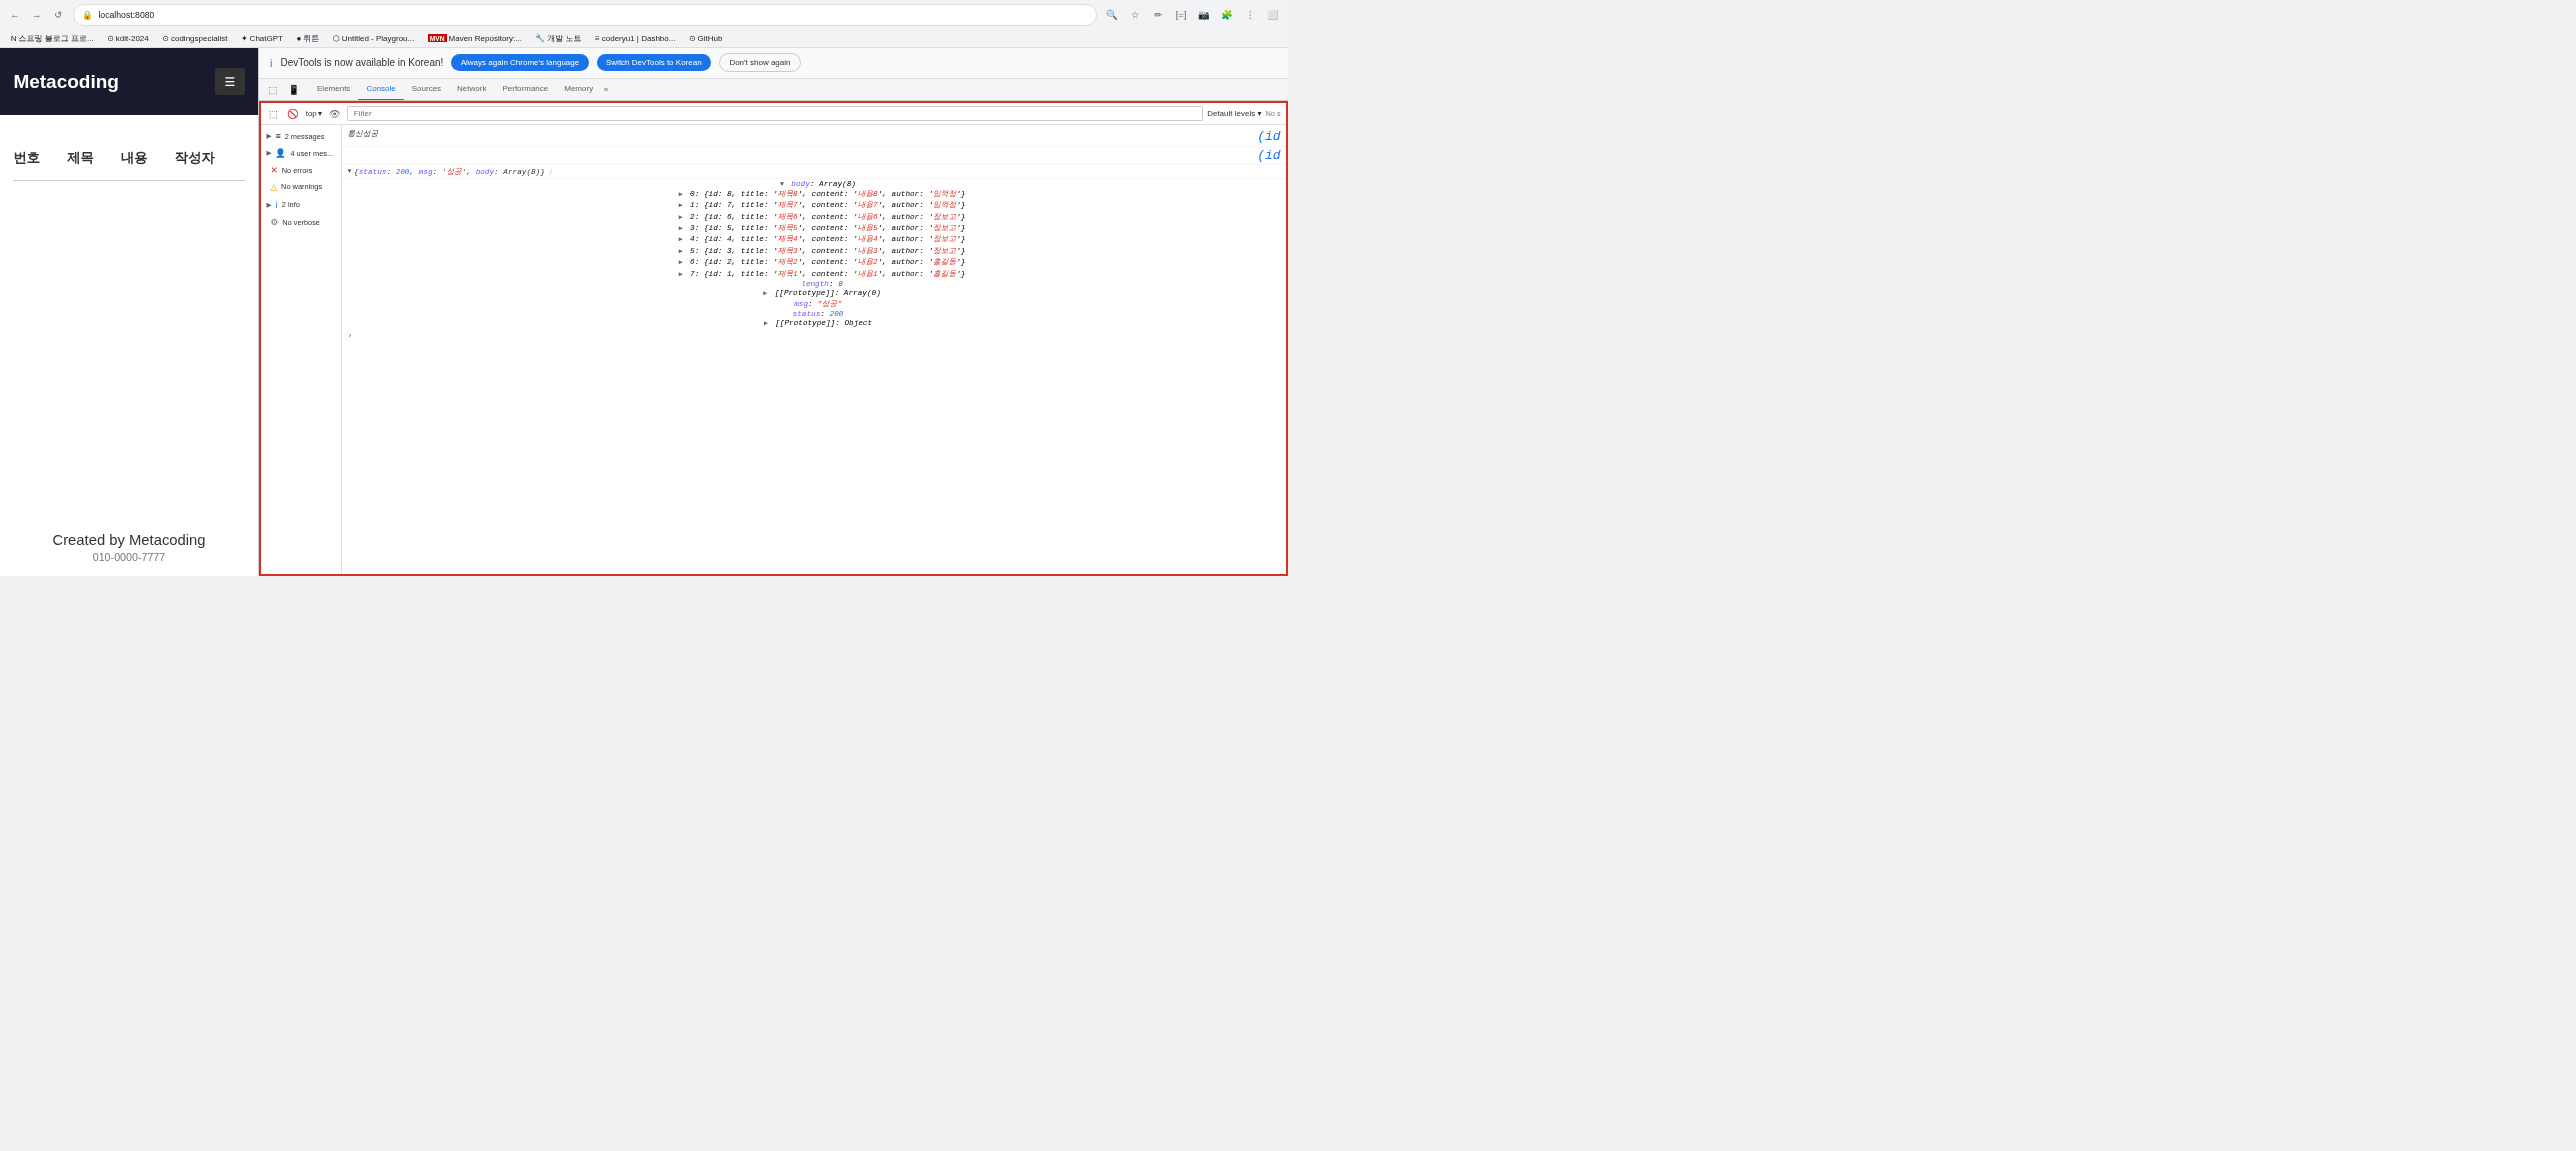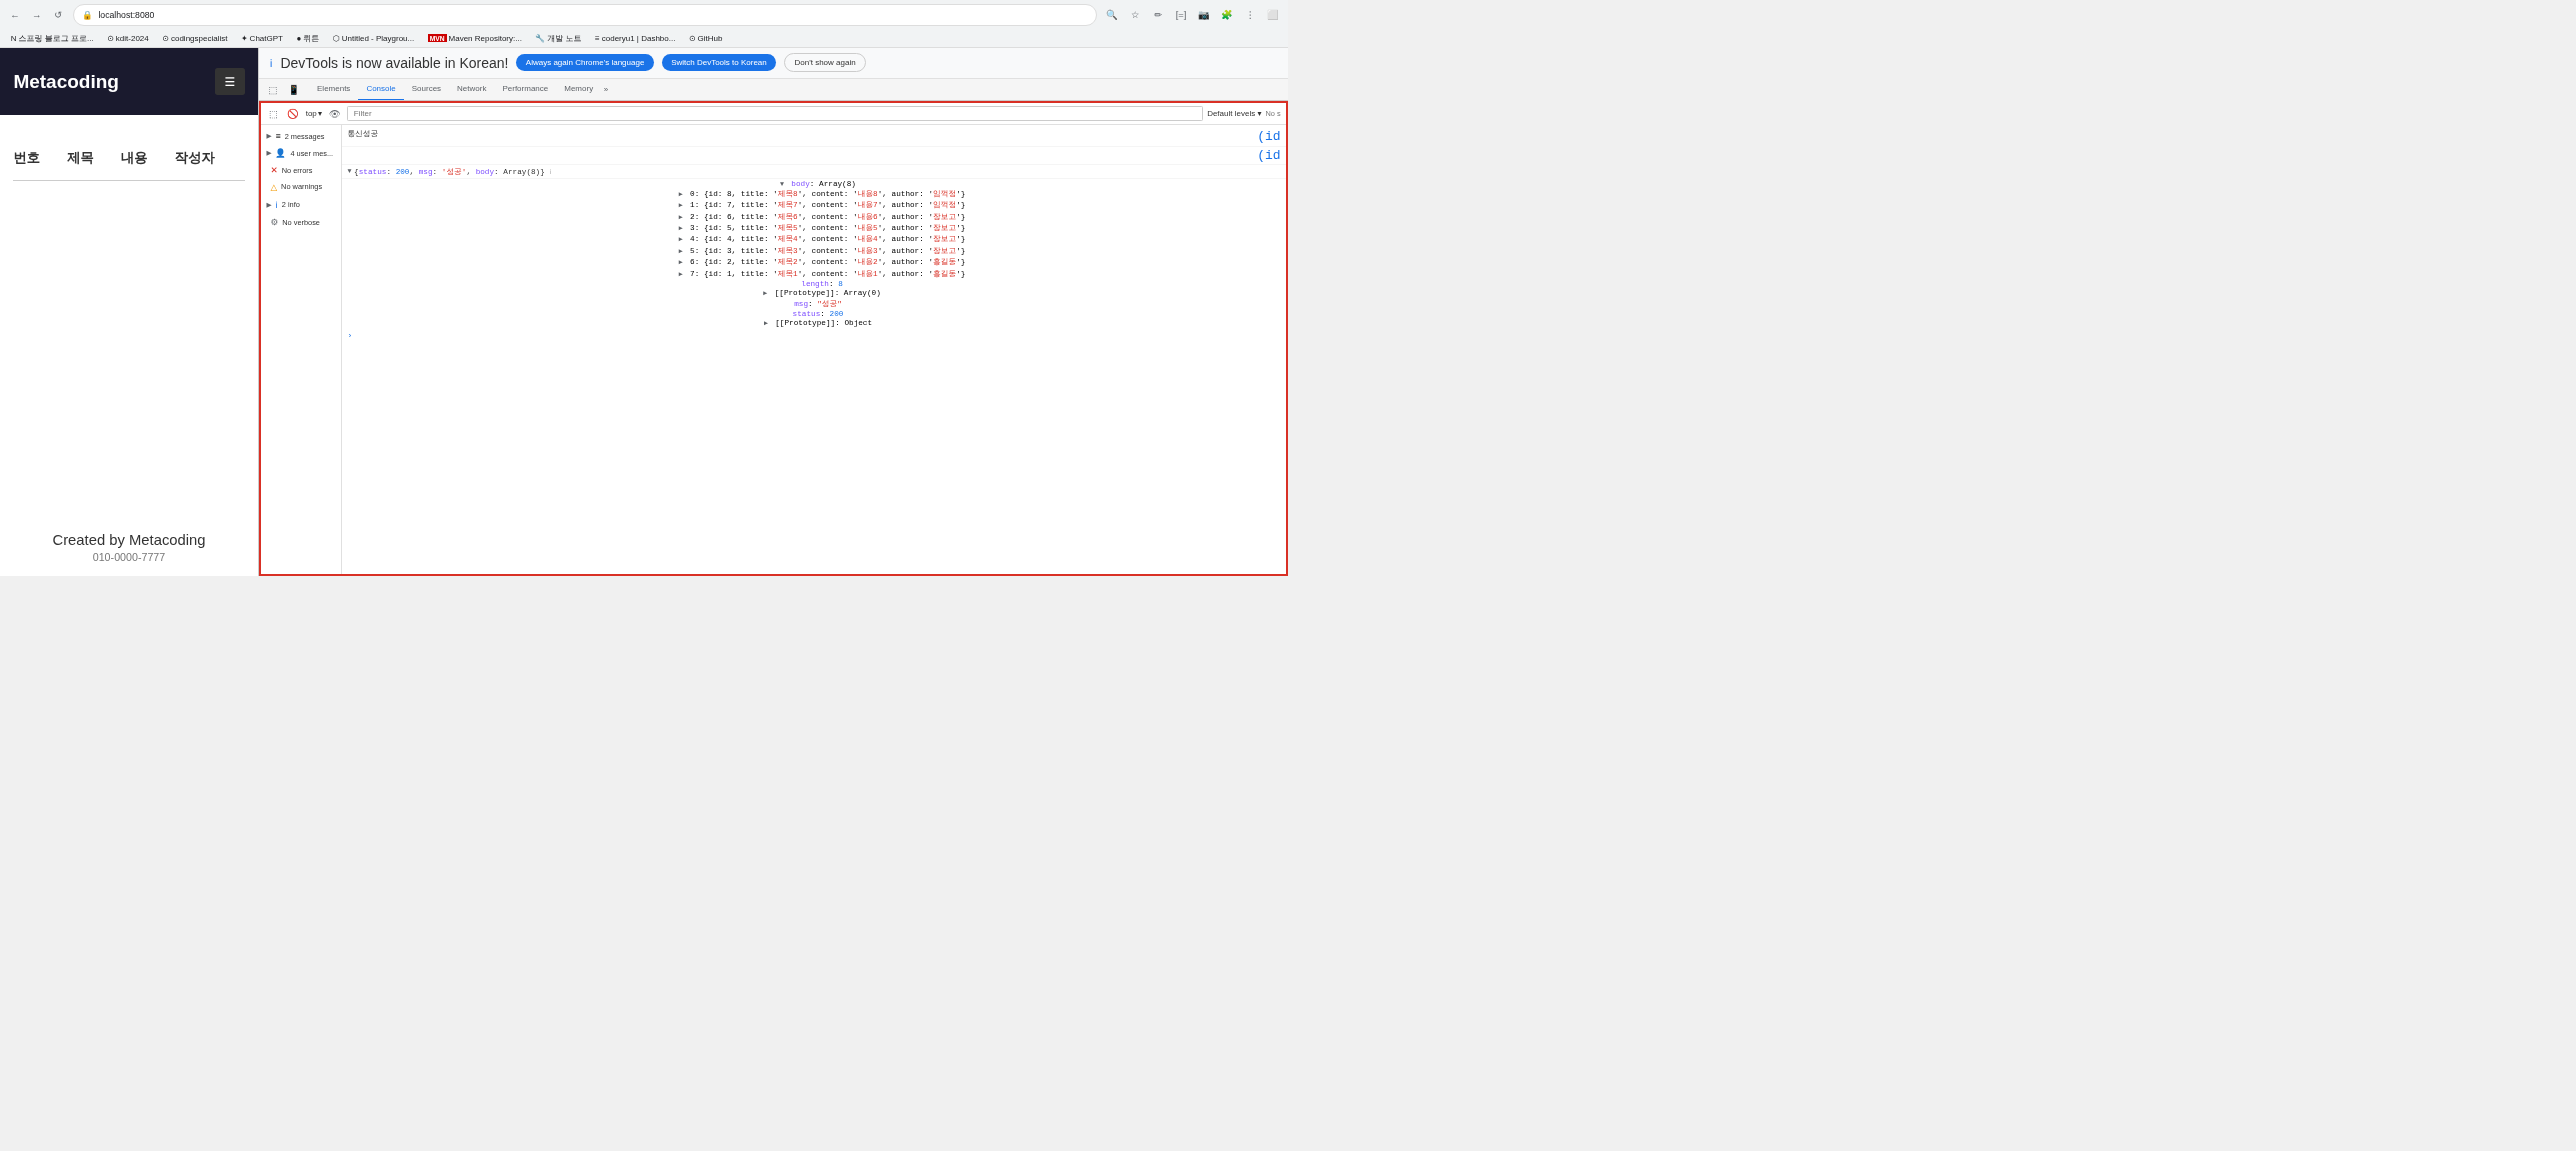--- a/index.html
+++ b/index.html
@@ -29,21 +29,21 @@
     .table-header { display: flex; gap: 27px; padding: 13.4px 0; border-bottom: 0.7px solid #ccc; margin-bottom: 13.4px; }
     .table-col { font-size: 13.4px; font-weight: bold; color: #333; }
     .site-footer { text-align: center; padding: 13.4px; color: #555; }
     .site-footer-title { font-size: 14.8px; color: #333; }
     .site-footer-sub { font-size: 10.7px; color: #777; margin-top: 2.7px; }
 
     
     .devtools { flex: 1; background: #fff; border-left: 0.7px solid #ccc; display: flex; flex-direction: column; }
     .devtools-notification { background: #f8f9fa; border-bottom: 0.7px solid #e0e0e0; padding: 5.4px 10.7px; display: flex; align-items: center; gap: 8px; }
     .notif-icon { color: #1a73e8; font-size: 10.7px; }
-    .notif-text { font-size: 14px; color: #333; }
+    .notif-text { font-size: 10px; color: #333; }
     .notif-btn-blue { background: #1a73e8; color: white; border: none; border-radius: 10.7px; padding: 4px 9.4px; font-size: 8px; cursor: pointer; }
     .notif-btn-blue2 { background: #1a73e8; color: white; border: none; border-radius: 10.7px; padding: 4px 9.4px; font-size: 8px; cursor: pointer; }
     .notif-btn-outline { background: transparent; color: #333; border: 0.7px solid #ccc; border-radius: 10.7px; padding: 4px 9.4px; font-size: 8px; cursor: pointer; }
 
     
     .devtools-tabs { display: flex; align-items: center; padding: 0 5.4px; border-bottom: 0.7px solid #ccc; background: #f5f5f5; }
     .devtools-tab-icons { display: flex; gap: 2.7px; margin-right: 5.4px; }
     .devtools-tab-icon { font-size: 9.4px; color: #5f6368; cursor: pointer; padding: 4px; }
     .devtools-tab { padding: 5.4px 8px; font-size: 8px; cursor: pointer; color: #5f6368; border-bottom: 1.3px solid transparent; }
     .devtools-tab.active { color: #1a73e8; border-bottom: 1.3px solid #1a73e8; }
@@ -61,21 +61,21 @@
     .console-sidebar { width: 81px; border-right: 0.7px solid #e0e0e0; padding: 2.7px 0; font-size: 7.4px; }
     .sidebar-item { display: flex; align-items: center; gap: 4px; padding: 3.4px 5.4px; cursor: pointer; color: #333; }
     .sidebar-item .expand-arrow { color: #5f6368; font-size: 6.7px; }
     .sidebar-item-icon { font-size: 8.7px; }
     .sidebar-item-icon.error { color: #d93025; }
     .sidebar-item-icon.warn { color: #f29900; }
     .sidebar-item-icon.info { color: #1a73e8; }
     .sidebar-item-icon.verbose { color: #5f6368; }
 
     
-    .console-output { flex: 1; overflow: auto; font-family: 'Courier New', monospace; font-size: 7.7px; padding: 2.7px 0; position: relative; }
+    .console-output { flex: 1; overflow: auto; font-family: 'Courier New', monospace; font-size: 7.7px; padding: 2.7px 0; position: relative; font-style: italic; }
     .console-line { padding: 1.3px 5.4px; border-bottom: 0.7px solid #f5f5f5; display: flex; align-items: flex-start; }
     .console-expand { color: #5f6368; margin-right: 2.7px; font-size: 6.7px; cursor: pointer; user-select: none; }
     .console-text { color: #333; flex: 1; }
     .console-link { color: #1a73e8; text-decoration: none; margin-left: auto; font-size: 13px; }
     .success-text { color: #333; }
     .console-key { color: #7c4dff; }
     .console-string { color: #d93025; }
     .console-number { color: #1a73e8; }
     .console-obj-line { padding: 0.7px 5.4px 0.7px 13.4px; text-align: center; }
     .console-obj-line.nested { padding-left: 21.5px; }

